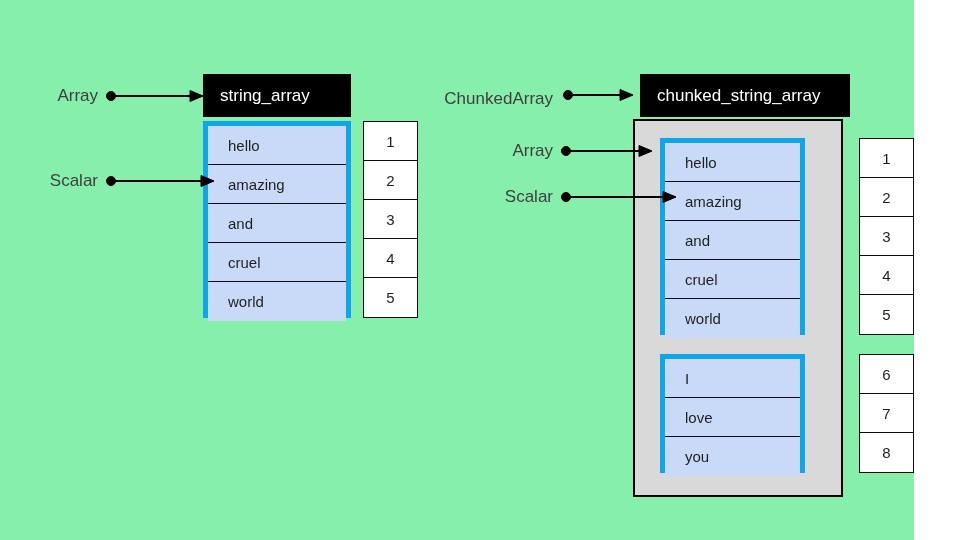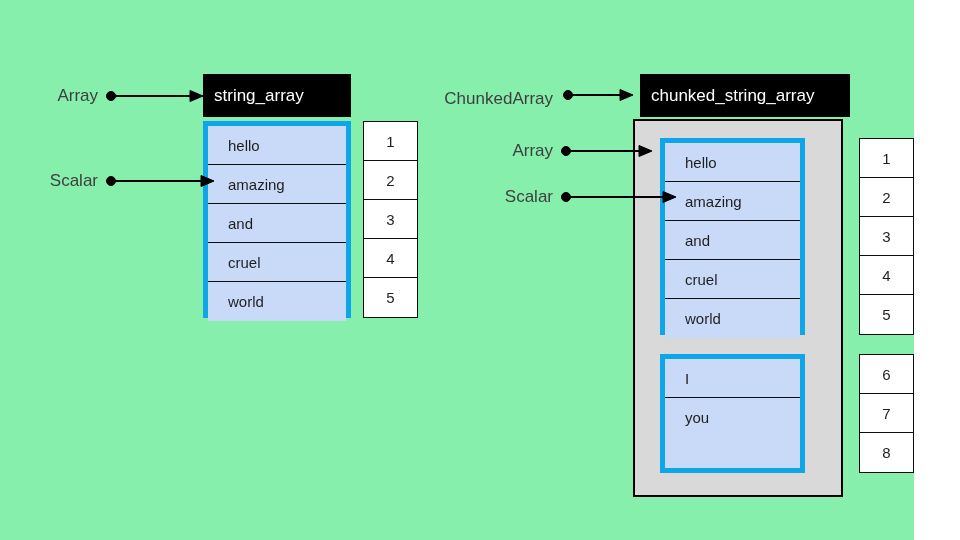--- a/index.html
+++ b/index.html
@@ -9,21 +9,21 @@
     font-family: "Liberation Sans", "DejaVu Sans", sans-serif;
   }
   .ptr-label {
     position: absolute; text-align: right;
     font-size: 17px; line-height: 22px; color: #3f3f3f;
     white-space: nowrap;
   }
   .blk-header {
     position: absolute; background: #000000; color: #ffffff;
     font-size: 17px; display: flex; align-items: center;
-    padding-left: 11px; box-sizing: border-box;
+    padding-left: 17px; box-sizing: border-box;
   }
   .cellcol {
     position: absolute; box-sizing: border-box;
     border: 5px solid #0ea5e9; background: #c9daf8;
   }
   .cell {
     height: 39px; box-sizing: border-box;
     border-bottom: 1px solid #0d0d0d;
     display: flex; align-items: center; padding-left: 20px;
     font-size: 15px; color: #1f1f1f; background: #c9daf8;
@@ -86,20 +86,21 @@
   <div class="cellcol" style="left:660px; top:138px; width:145px; height:197px;">
     <div class="cell">hello</div>
     <div class="cell">amazing</div>
     <div class="cell">and</div>
     <div class="cell">cruel</div>
     <div class="cell">world</div>
   </div>
 
   <div class="cellcol" style="left:660px; top:354px; width:145px; height:119px;">
     <div class="cell">I</div>
+    <div class="cell">love</div>
     <div class="cell">you</div>
   </div>
 
   <div class="idxcol" style="left:859px; top:138px; width:55px; height:197px;">
     <div class="idx">1</div>
     <div class="idx">2</div>
     <div class="idx">3</div>
     <div class="idx">4</div>
     <div class="idx">5</div>
   </div>

